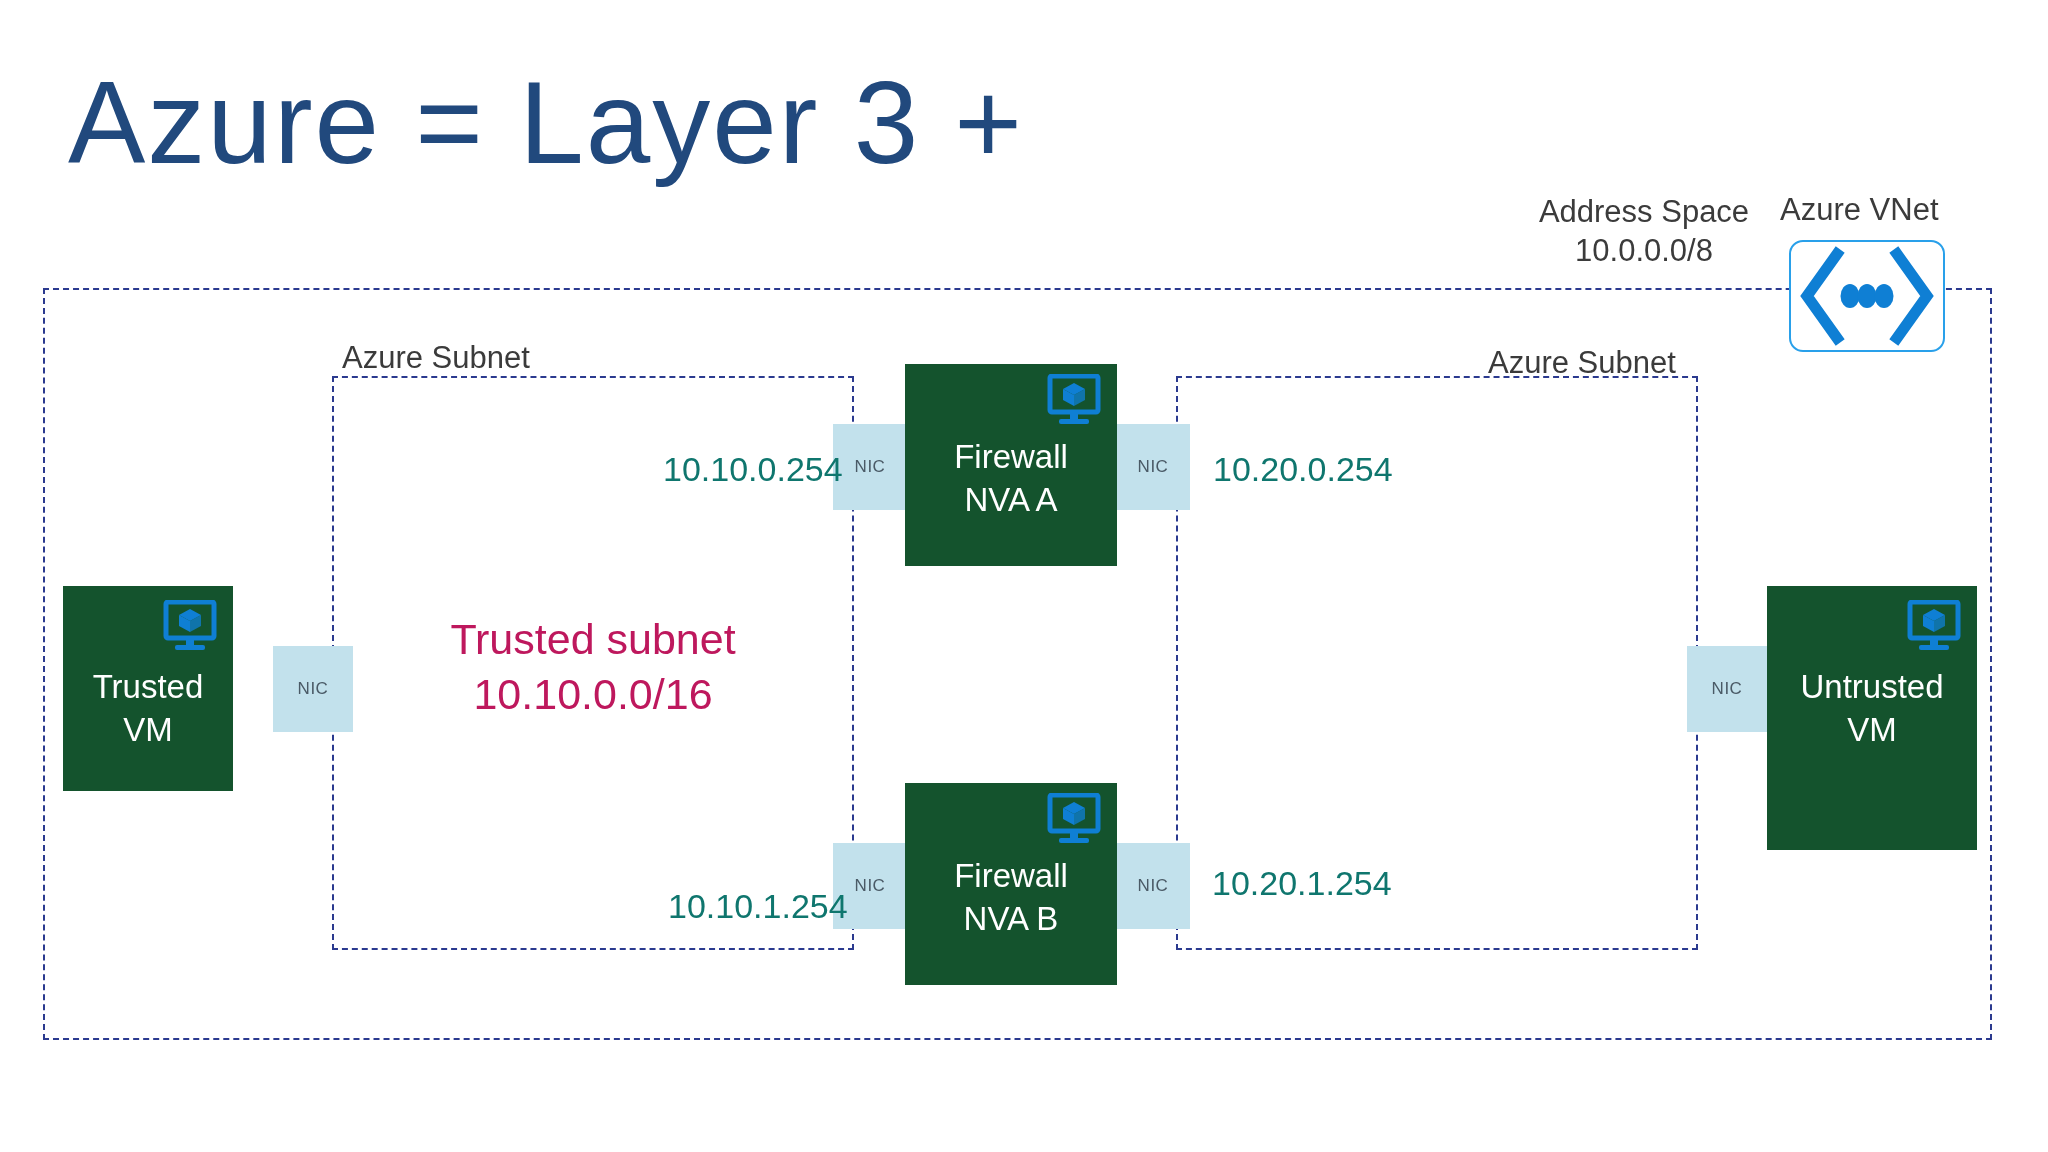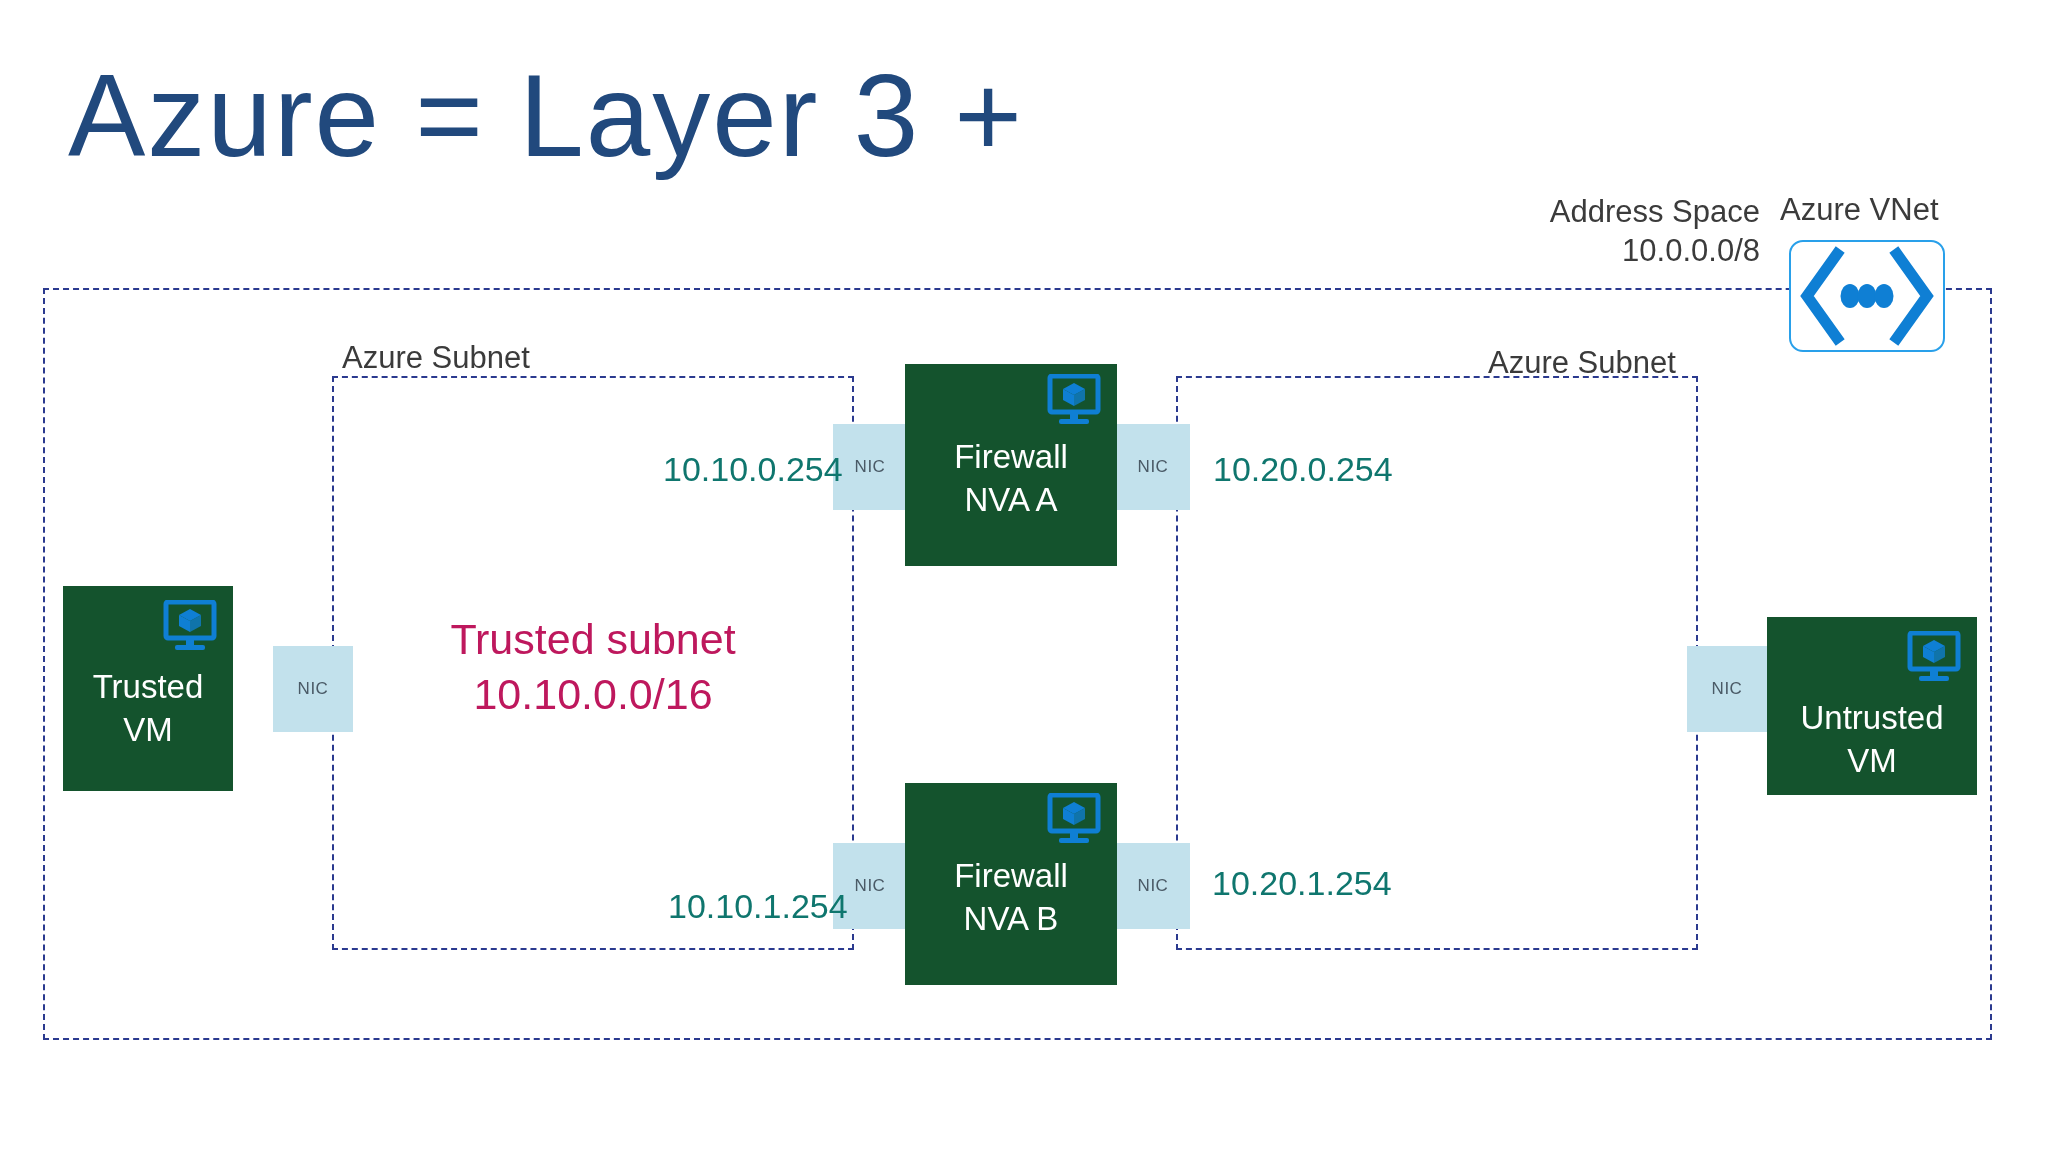--- a/index.html
+++ b/index.html
@@ -16,21 +16,21 @@
     width: 2048px;
     height: 1152px;
     background: #ffffff;
     overflow: hidden;
   }
 
   
   .title {
     position: absolute;
     left: 68px;
-    top: 53px;
+    top: 60px;
     font-size: 116px;
     line-height: 1.1;
     font-weight: 300;
     color: #21497D;
     letter-spacing: 2px;
     white-space: nowrap;
   }
 
   
   .vnet-box {
@@ -88,21 +88,21 @@
     text-align: center;
     font-size: 33px;
     line-height: 1.3;
     font-weight: 300;
     color: #ffffff;
     white-space: nowrap;
   }
   .tile .tile-label .l2 { display: block; }
 
   .tile-vm-trusted   { left: 63px;   top: 586px; width: 170px; height: 205px; }
-  .tile-vm-untrusted { left: 1767px; top: 586px; width: 210px; height: 178px; margin-top: 31px; }
+  .tile-vm-untrusted { left: 1767px; top: 586px; width: 210px; height: 264px; }
   .tile-fw-a { left: 905px; top: 364px; width: 212px; height: 202px; }
   .tile-fw-b { left: 905px; top: 783px; width: 212px; height: 202px; }
 
   .tile-vm-trusted .tile-label,
   .tile-vm-untrusted .tile-label { top: 80px; }
   .tile-fw-a .tile-label,
   .tile-fw-b .tile-label { top: 72px; }
 
   
   .vm-icon {
@@ -149,21 +149,21 @@
   .ip-fw-a-right { left: 1213px; top: 450px; }
   .ip-fw-b-left  { left: 668px;  top: 867px; margin-top: 20px; }
   .ip-fw-b-right { left: 1212px; top: 864px; }
 
   
   .addr-space {
     position: absolute;
     left: 1528px;
     top: 192px;
     width: 232px;
-    text-align: right;
+    text-align: center;
     font-size: 31px;
     line-height: 1.26;
     color: #3B3B3B;
     font-weight: 400;
     white-space: nowrap;
   }
   .addr-space .cidr { display: block; }
 
   
   .vnet-caption {

